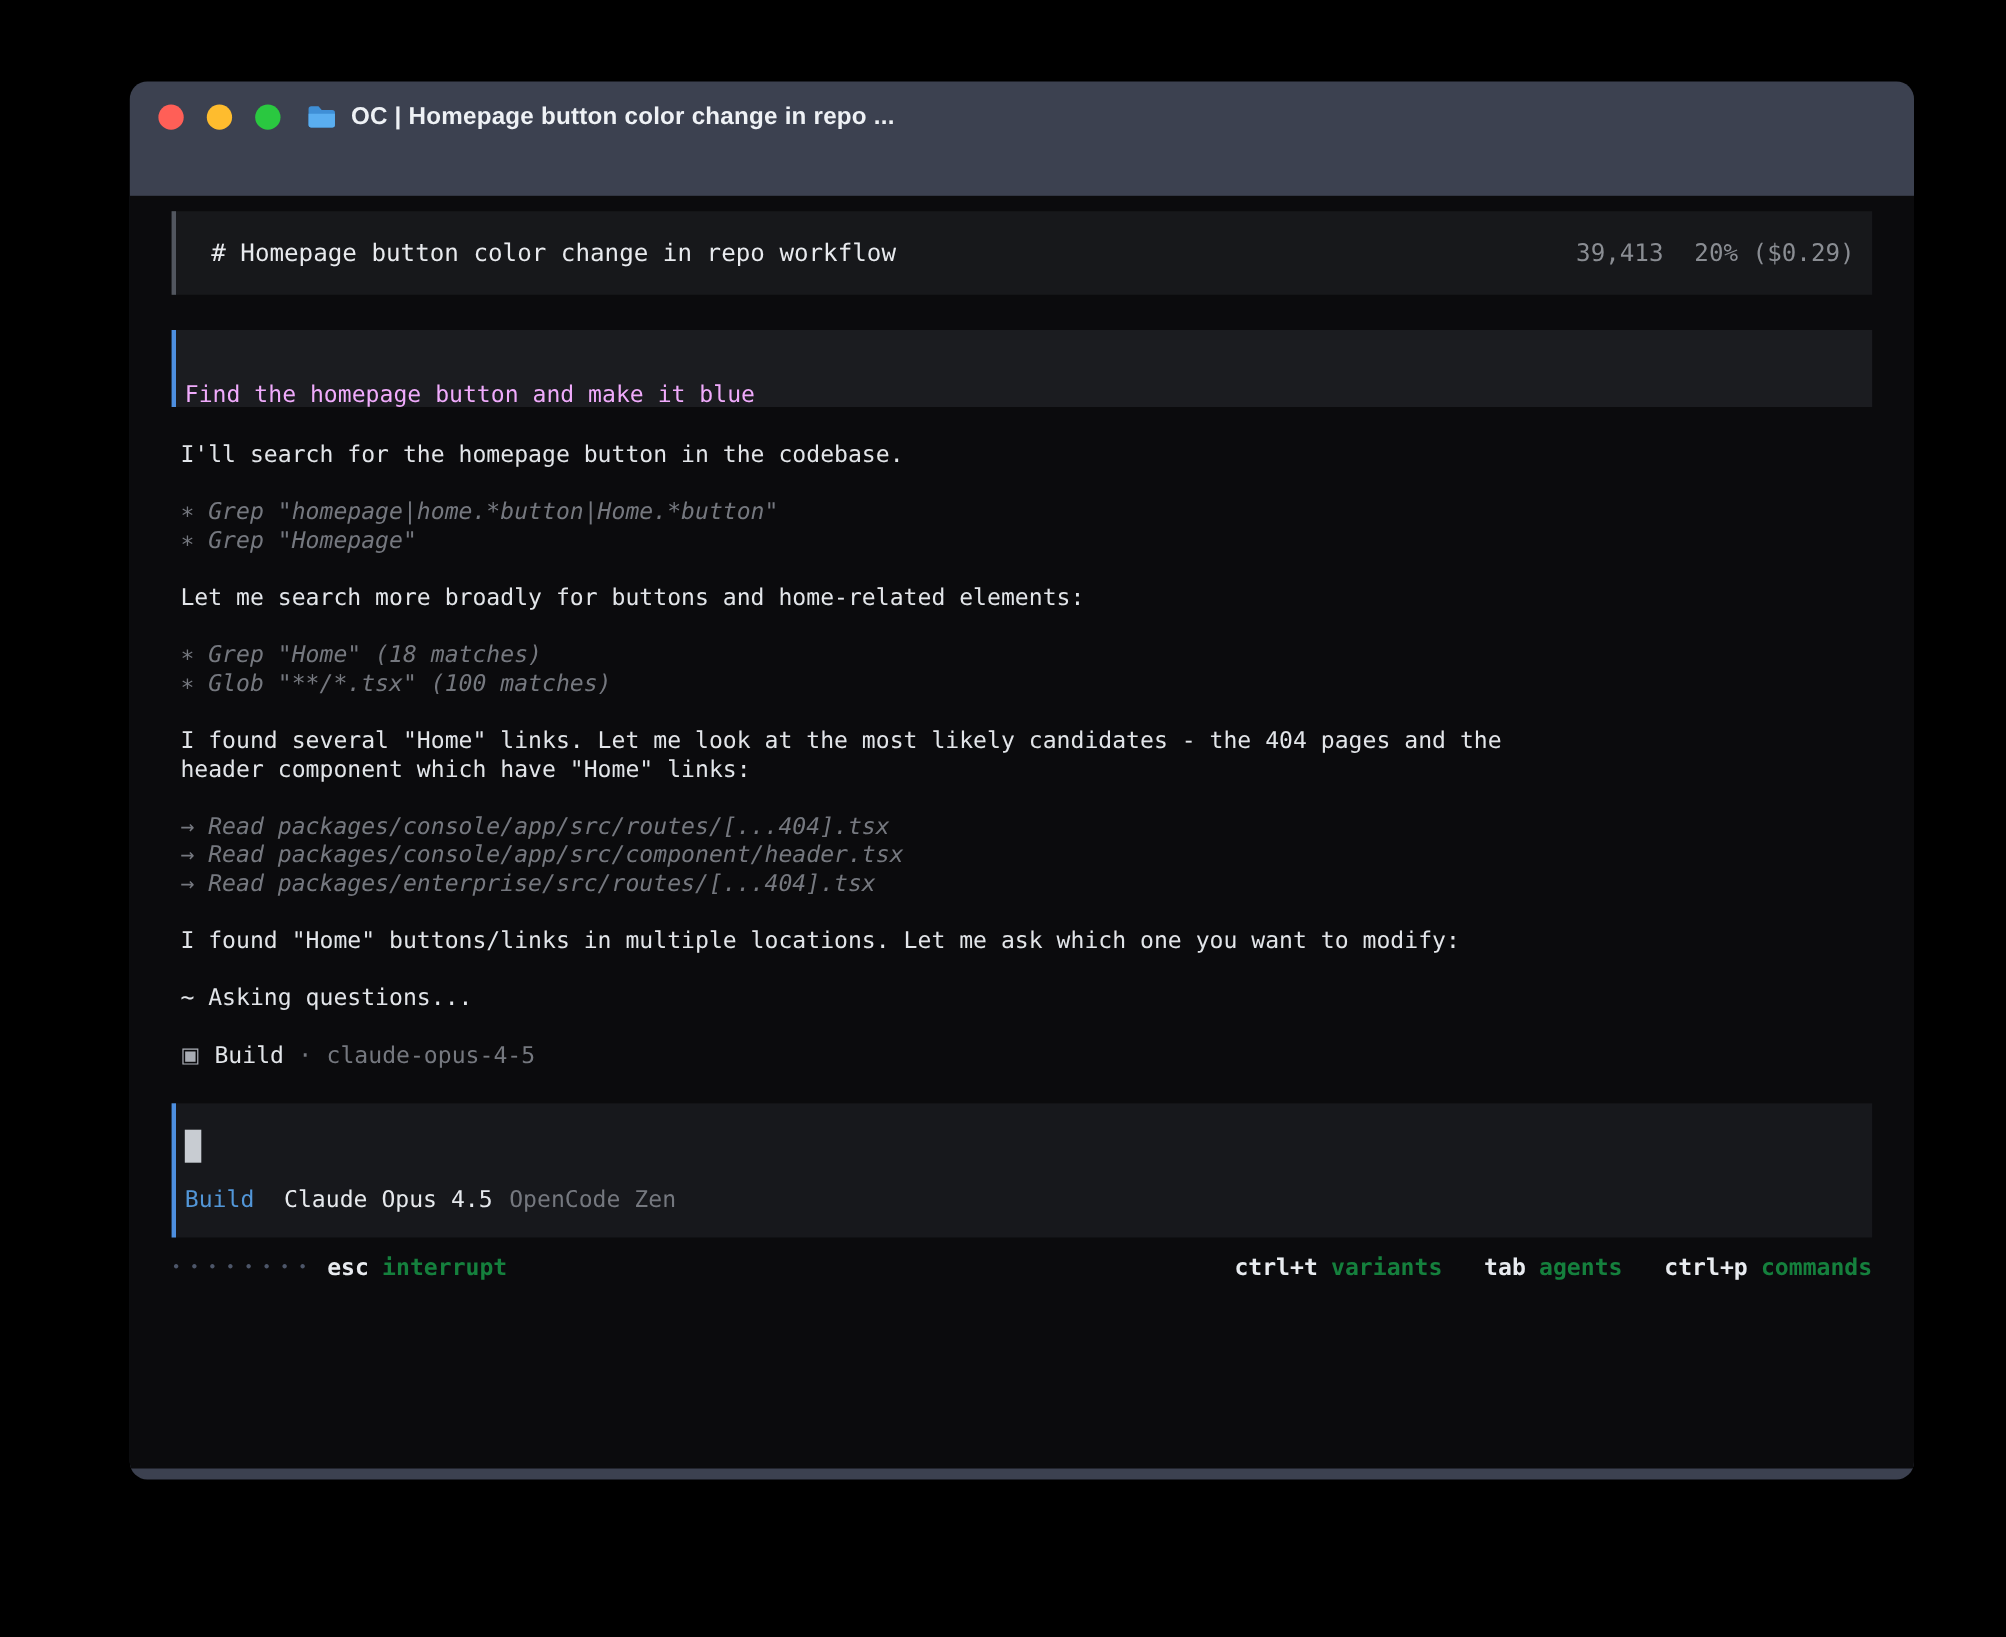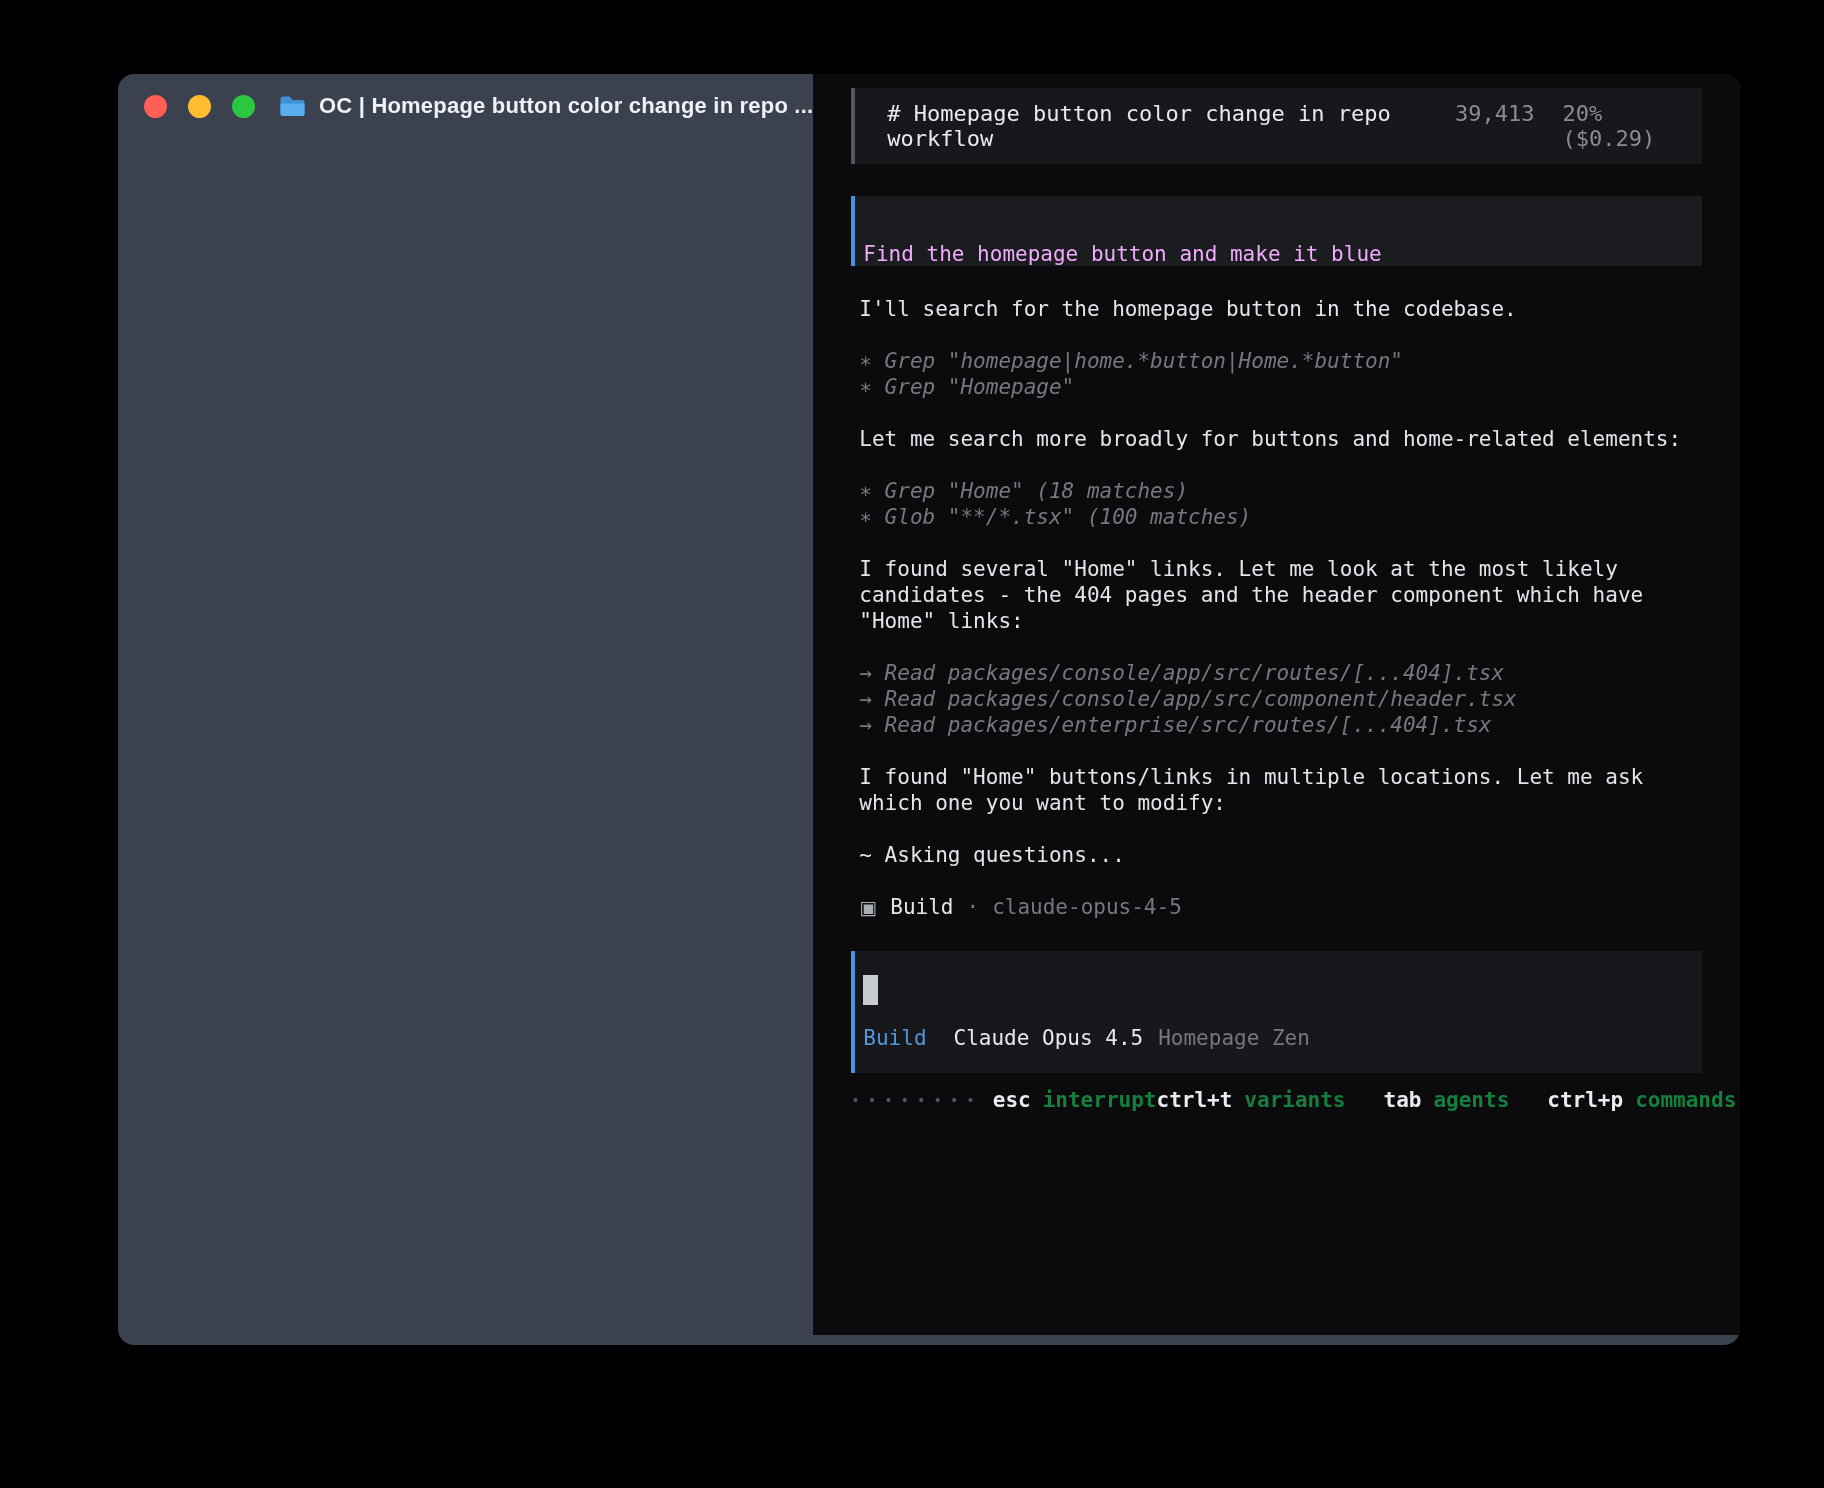--- a/index.html
+++ b/index.html
@@ -2,22 +2,23 @@
 <html><head>
 <meta charset="utf-8">
 <style>
   * { margin:0; padding:0; box-sizing:border-box; }
   html,body { width:1824px; height:1488px; background:#000; overflow:hidden; }
   body { font-family:"DejaVu Sans Mono","Liberation Mono",monospace; }
 
   .window {
     position:absolute; left:118px; top:74px; width:1622px; height:1271px;
     background:#3c4150; border-radius:16px; overflow:hidden;
-    display:flex; flex-direction:row; padding-bottom:10px;
+    display:flex; flex-direction:column; padding-bottom:10px;
     box-shadow:0 24px 70px rgba(0,0,0,0.65);
+    gap:40px;
   }
 
   
   .titlebar { height:64px; flex:none; display:flex; align-items:center; }
   .lights { display:flex; gap:21px; padding-left:26px; }
   .light { width:23px; height:23px; border-radius:50%; display:inline-block; }
   .light.red { background:#ff5f57; }
   .light.yellow { background:#febc2e; }
   .light.green { background:#2ac840; }
   .title-wrap { display:flex; align-items:center; gap:13px; margin-left:24px; }
@@ -136,21 +137,21 @@
             <span class="agent-sep">·</span>
             <span class="agent-model">claude-opus-4-5</span>
           </div>
         </div>
 
       <div class="block input-block">
         <span class="cursor"></span>
         <div class="input-footer">
           <span class="agent-label">Build</span>
           <span class="model-label">Claude Opus 4.5</span>
-          <span class="provider-label">Homepage Zen</span>
+          <span class="provider-label">OpenCode Zen</span>
         </div>
       </div>
 
       <div class="statusbar">
         <div class="status-left">
           <span class="spinner">••••••••</span>
           <span class="hint">
             <span class="key">esc</span>
             <span class="label">interrupt</span>
           </span>

